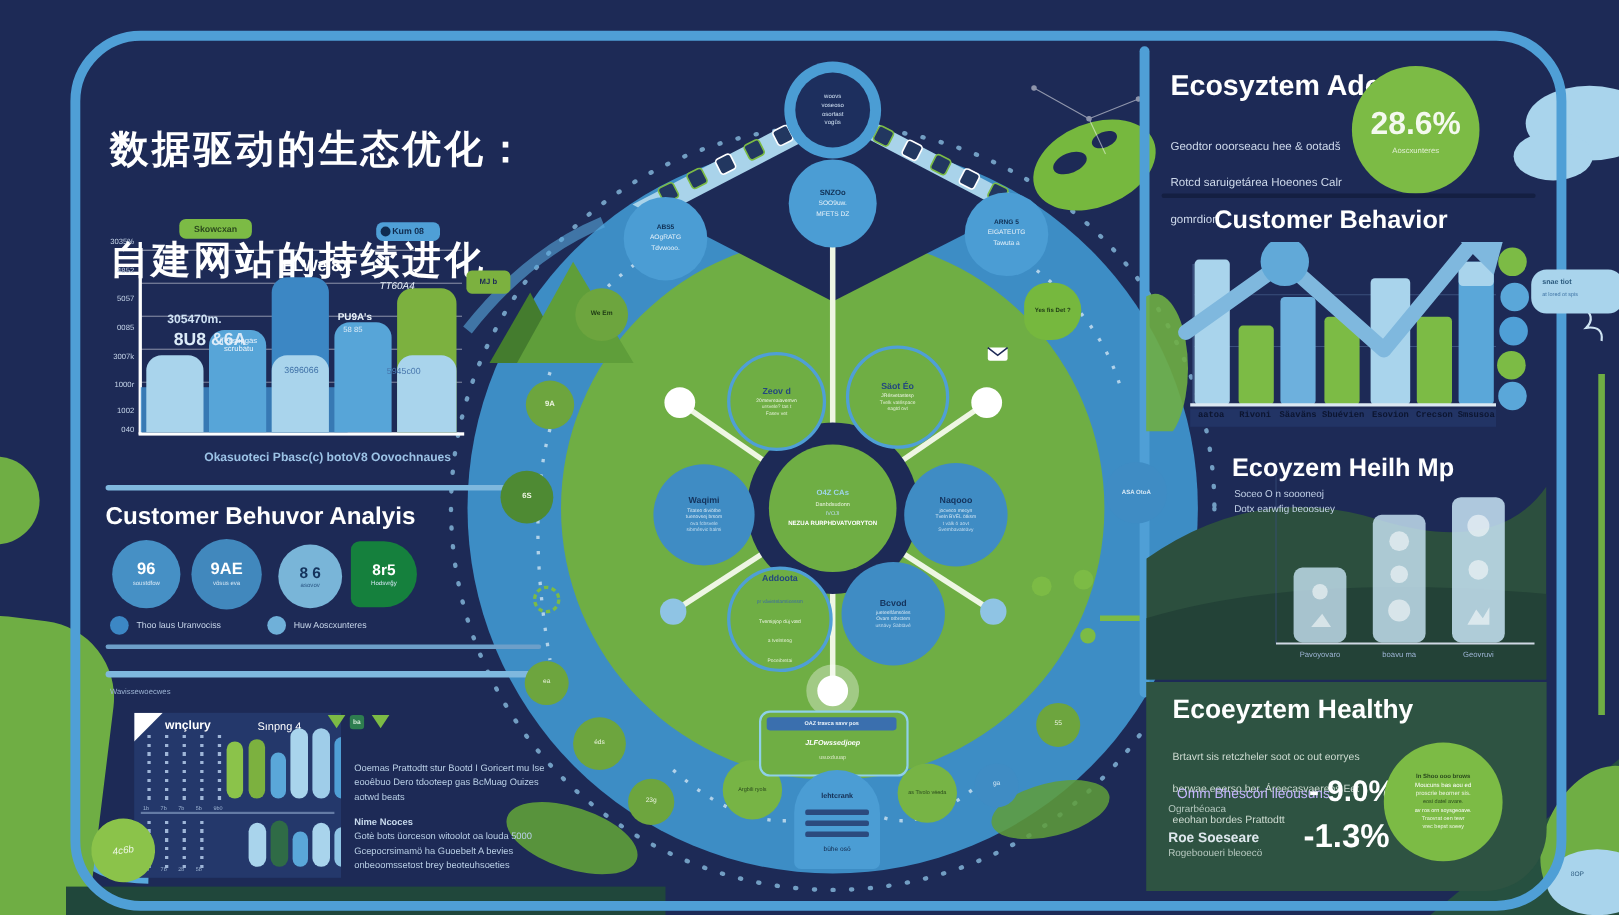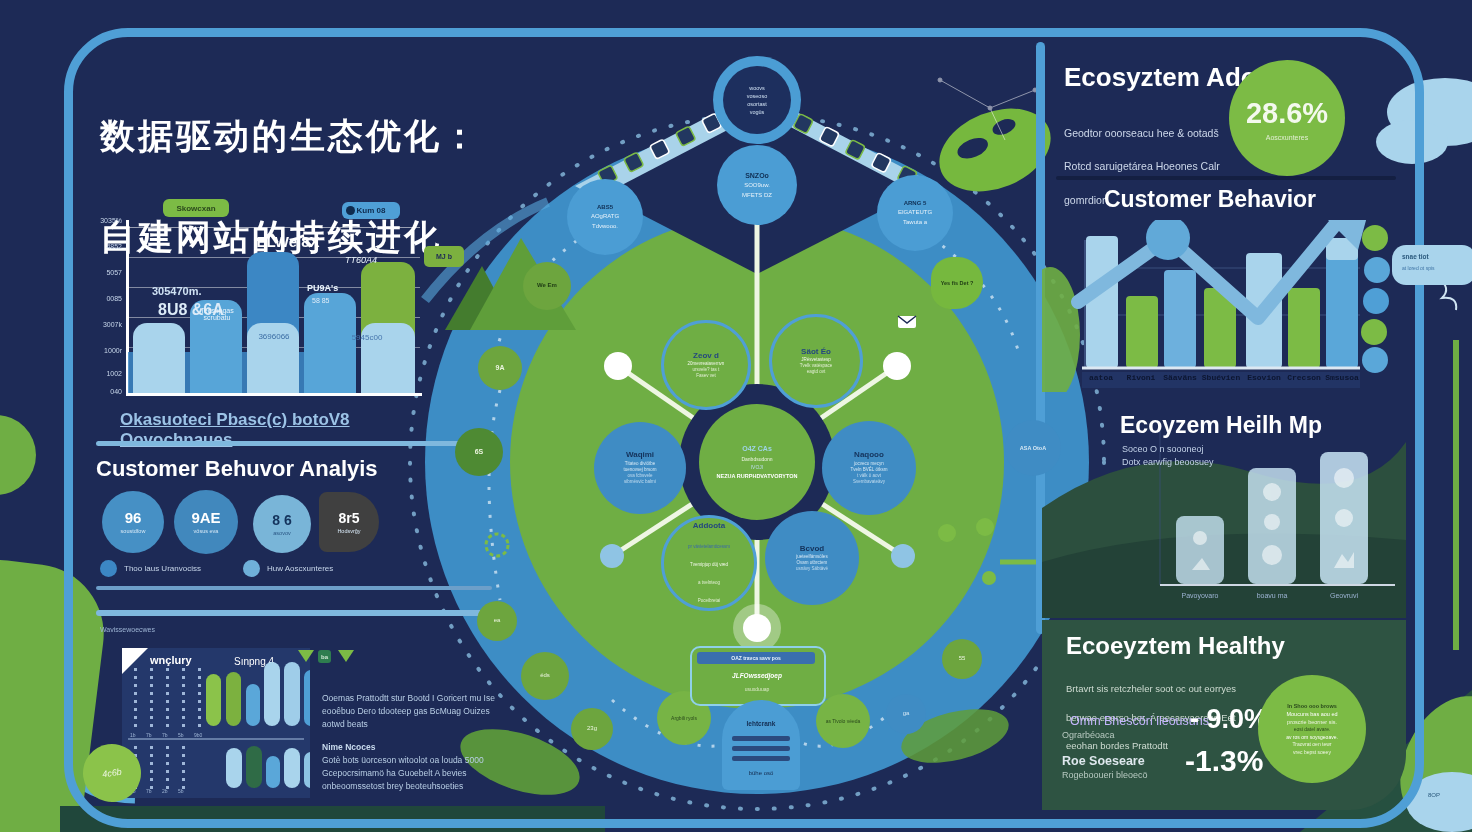--- a/index.html
+++ b/index.html
@@ -164,39 +164,39 @@
     <div class="t" style="left:138px;top:18px;width:120px;text-align:center;font-size:15px;font-weight:bold;color:#fff;">ELWe 8X</div>
     <div class="t" style="left:62px;top:70px;font-size:11px;font-weight:bold;color:#cfe2f4;">305470m.</div>
     <div class="t" style="left:68px;top:86px;font-size:16px;font-weight:bold;color:#dcebf8;">8U8 &amp;6A</div>
     <div class="t" style="left:104px;top:92px;width:46px;font-size:7px;color:#eaf3fb;text-align:center;">Tecsupgas scrubatu</div>
     <div class="t" style="left:162px;top:117px;width:44px;font-size:8px;color:#3c6ea5;text-align:center;">3696066</div>
     <div class="t" style="left:217px;top:68px;font-size:9px;font-weight:bold;color:#eaf3fb;">PU9A's</div>
     <div class="t" style="left:222px;top:82px;font-size:7px;color:#dcebf8;">58 85</div>
     <div class="t" style="left:255px;top:40px;font-size:9px;font-style:italic;color:#eaf3fb;">TT60A4</div>
     <div class="t" style="left:252px;top:118px;width:50px;font-size:8px;color:#4776ad;text-align:center;">5945c00</div>
   </div>
-  <div class="t" style="left:120px;top:410px;width:290px;text-align:left;font-size:17px;font-weight:bold;color:#9cc3e6;text-decoration:underline;">Okasuoteci Pbasc(c) botoV8 Oovochnaues</div>
+  <div class="t" style="left:120px;top:410px;width:290px;text-align:right;font-size:11px;font-weight:bold;color:#9cc3e6;">Okasuoteci Pbasc(c) botoV8 Oovochnaues</div>
 
   <div class="hline" style="left:96px;top:441px;width:396px;height:5px;"></div>
 
   <div class="t" style="left:96px;top:456px;font-size:22px;font-weight:bold;">Customer Behuvor Analyis</div>
 
   <div class="node" style="left:102px;top:491px;width:62px;height:62px;background:#4690c5;">
     <div style="font-size:15px;font-weight:bold;">96</div>
     <div style="font-size:5.5px;color:#d7e8f6;">soustdfow</div>
   </div>
   <div class="node" style="left:174px;top:490px;width:64px;height:64px;background:#4188bd;">
     <div style="font-size:15px;font-weight:bold;">9AE</div>
     <div style="font-size:5.5px;color:#d7e8f6;">vösus eva</div>
   </div>
   <div class="node" style="left:253px;top:495px;width:58px;height:58px;background:#79b5d8;">
     <div style="font-size:14px;font-weight:bold;color:#14335c;">8 6</div>
     <div style="font-size:5.5px;color:#2a5684;">asovov</div>
   </div>
-  <div class="node" style="left:319px;top:492px;width:60px;height:60px;background:#404040;border-radius:8px 50% 50% 8px;">
+  <div class="node" style="left:319px;top:492px;width:60px;height:60px;background:#15803d;border-radius:8px 50% 50% 8px;">
     <div style="font-size:14px;font-weight:bold;">8r5</div>
     <div style="font-size:5.5px;color:#d7e8f6;">Hodsvrğy</div>
   </div>
 
   <div class="abs circ" style="left:100px;top:560px;width:17px;height:17px;background:#3c87c4;"></div>
   <div class="t" style="left:124px;top:564px;font-size:8px;color:#c7d6ea;">Thoo laus Uranvociss</div>
   <div class="abs circ" style="left:243px;top:560px;width:17px;height:17px;background:#6fb0d9;"></div>
   <div class="t" style="left:267px;top:564px;font-size:8px;color:#c7d6ea;">Huw Aoscxunteres</div>
 
   <div class="hline" style="left:96px;top:586px;width:396px;height:4px;background:#6d9fc9;"></div>

